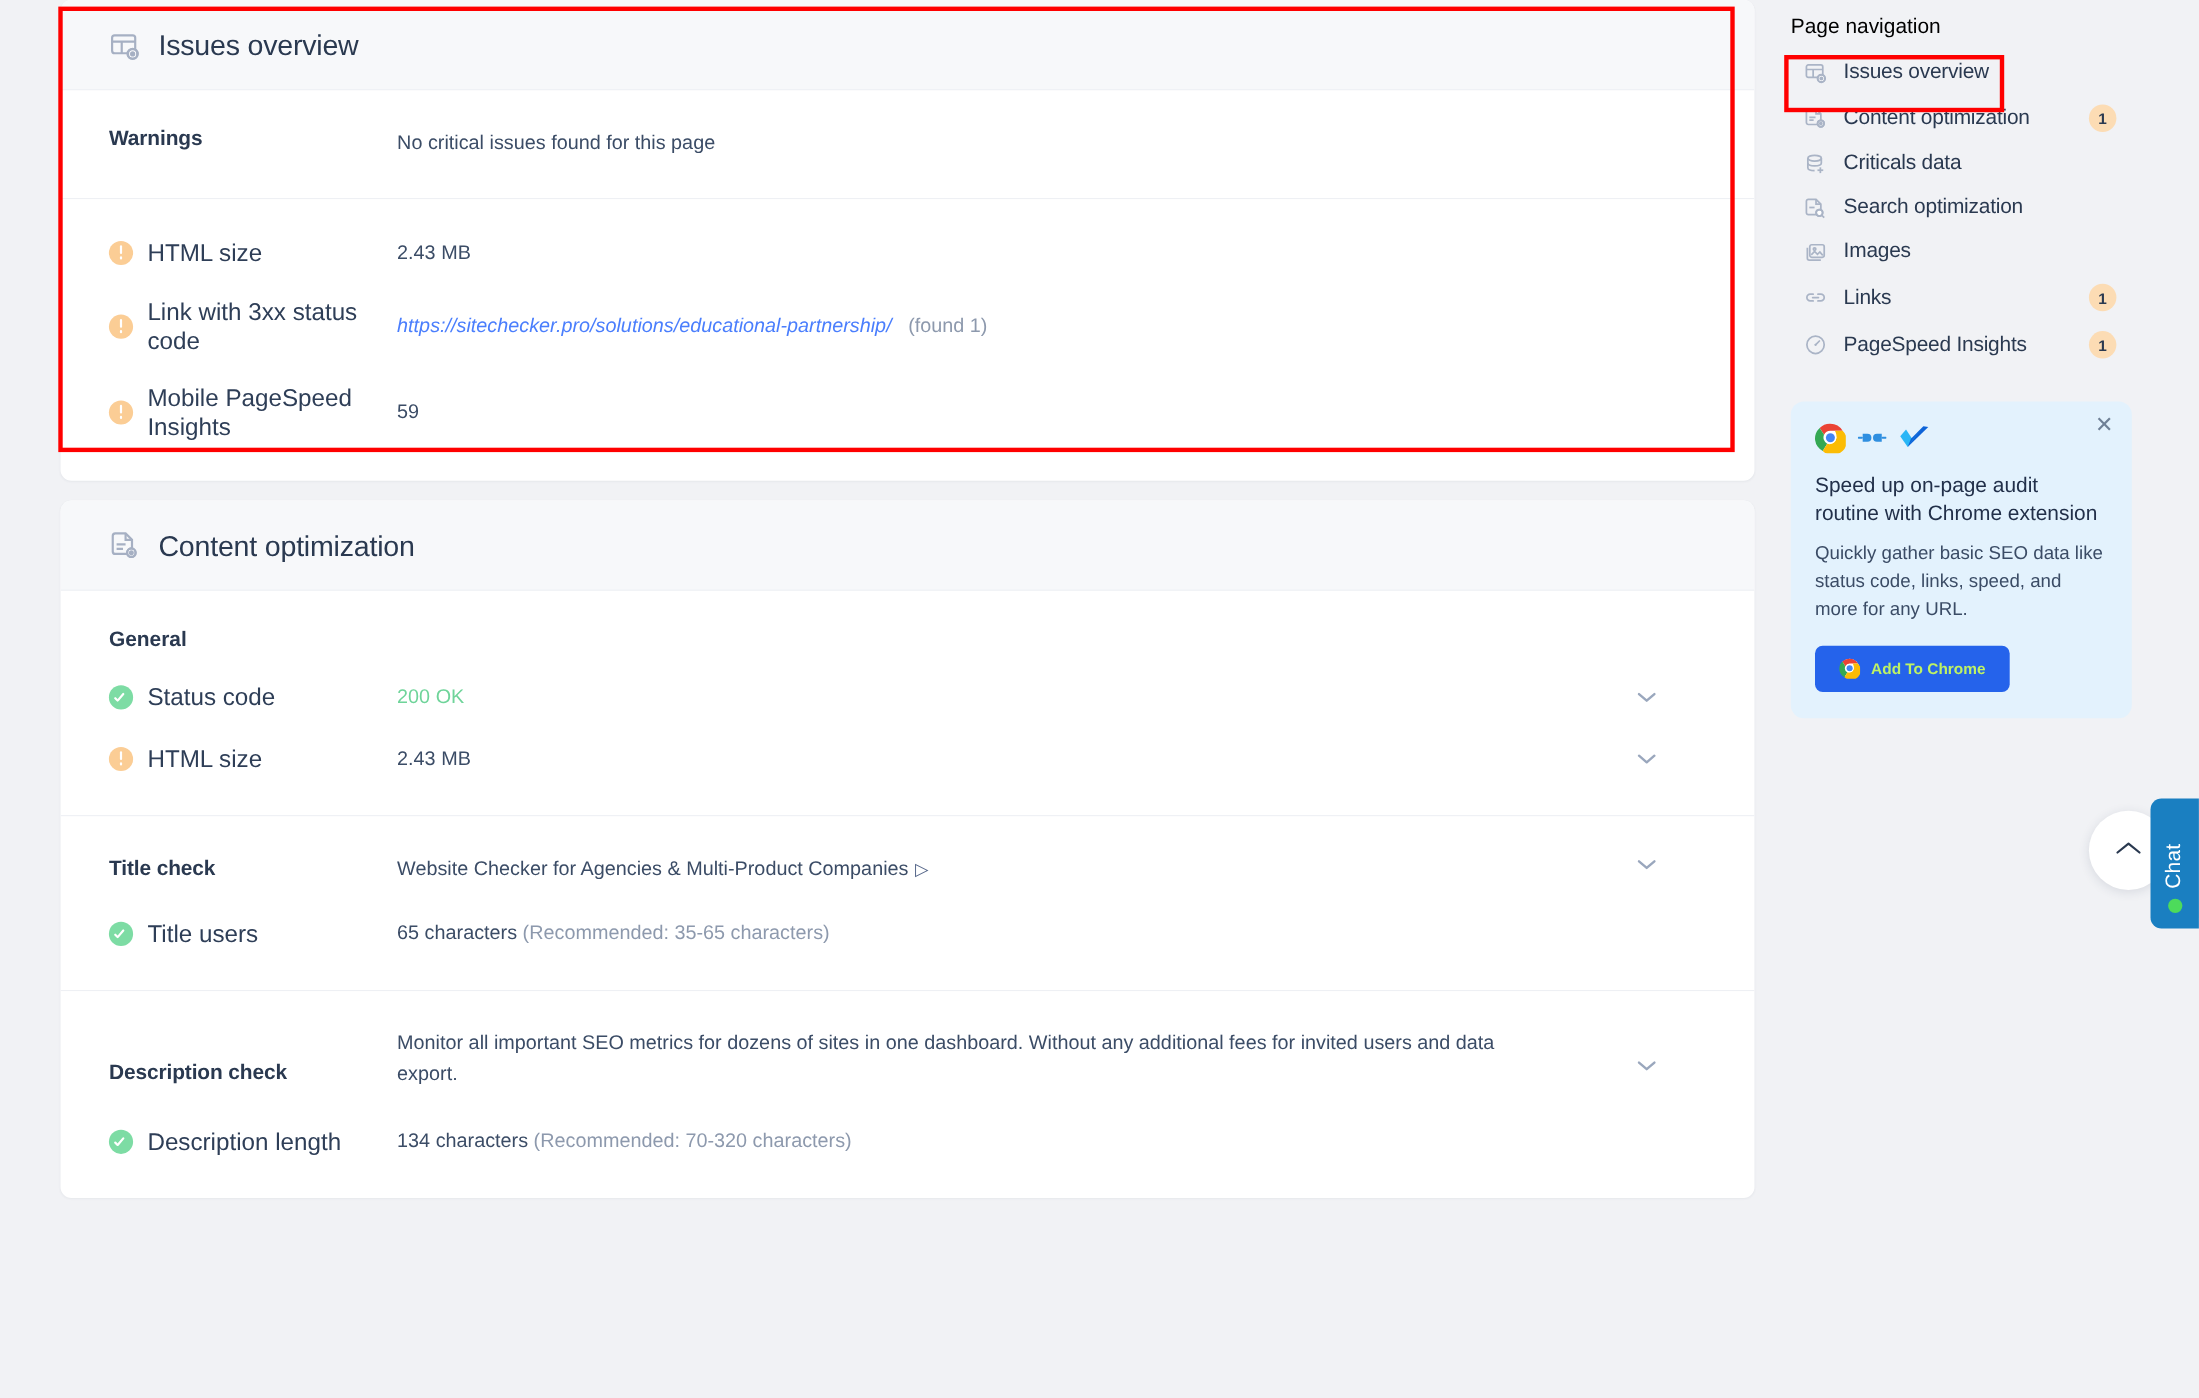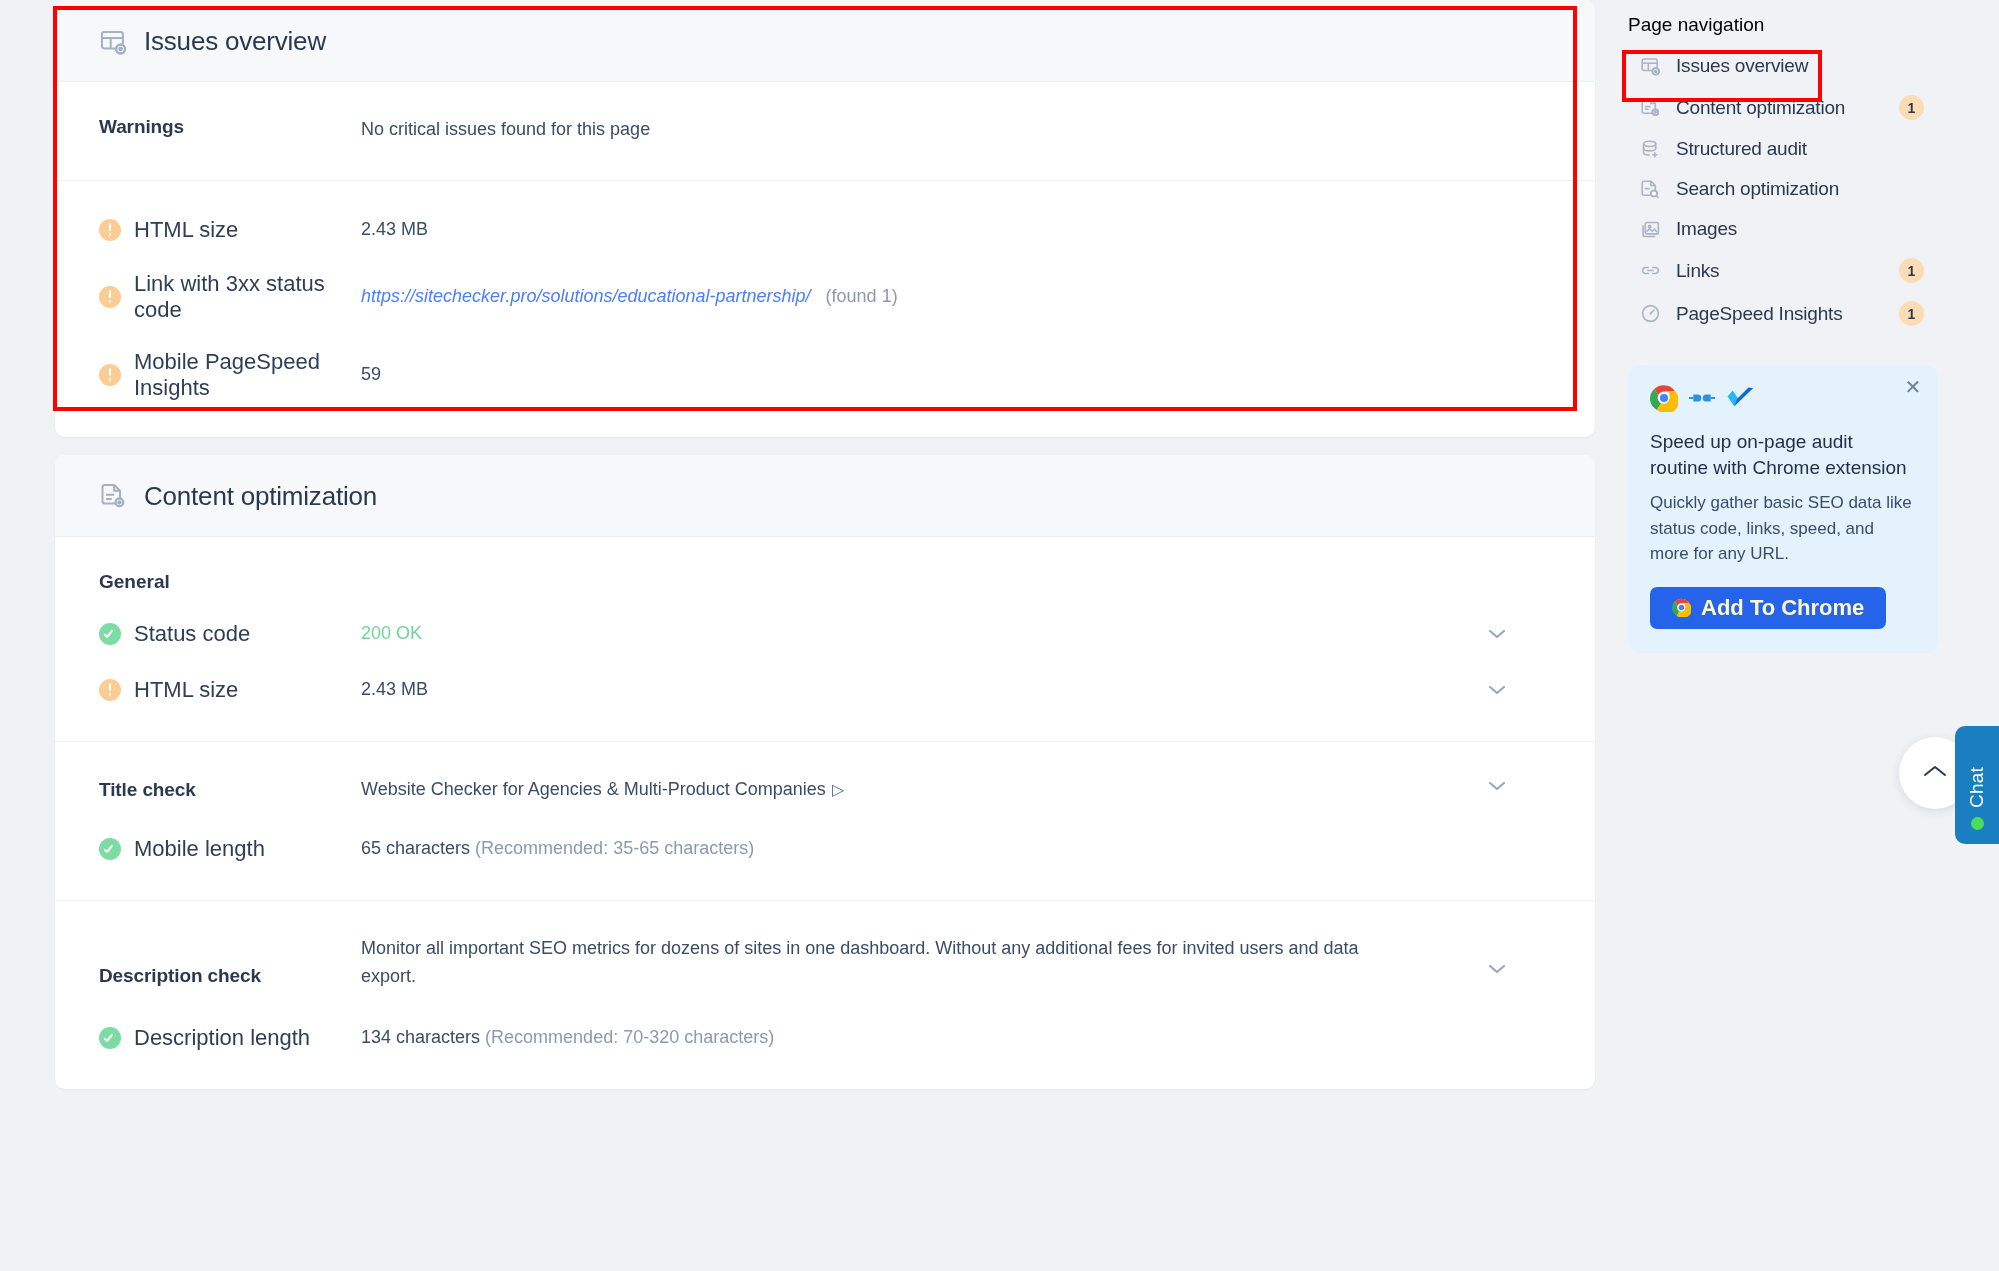--- a/index.html
+++ b/index.html
@@ -117,23 +117,23 @@
   .promo-close {
     position: absolute; right: 16px; top: 13px; width: 18px; height: 18px;
     color: #6f8096; font-size: 20px; line-height: 18px; text-align: center;
   }
   .promo-logos { display: flex; align-items: center; gap: 11px; height: 30px; margin-bottom: 14px; }
   .promo-title {
     font-size: 19px; font-weight: 400; color: #22304a; line-height: 1.35; margin-bottom: 10px;
   }
   .promo-text { font-size: 17px; color: #3b4c66; line-height: 1.5; }
   .promo-btn {
-    margin-top: 20px; background: #2563eb; color: #fef9c3;
+    margin-top: 20px; background: #2563eb; color: #bef264;
     border: none; border-radius: 7px; height: 42px; padding: 0 22px;
-    font-size: 22px; font-weight: 700; font-family: inherit;
+    font-size: 14px; font-weight: 700; font-family: inherit;
     display: inline-flex; align-items: center; gap: 10px;
   }
 
   
   .anno {
     position: absolute; border: 4px solid #ff0000; pointer-events: none; z-index: 40;
   }
   #anno-main  { left: 53px; top: 6px; width: 1524px; height: 405px; }
   #anno-nav   { left: 1622px; top: 50px; width: 200px; height: 52px; border-width: 4px; }
 
@@ -273,21 +273,21 @@
           <span class="chev" style="top:4px">
             <svg viewBox="0 0 20 12" fill="none" stroke="currentColor" stroke-width="2.2" stroke-linecap="round" stroke-linejoin="round">
                 <polyline points="3,3 10,9 17,3"></polyline>
               </svg>
           </span>
         </div>
 
         <div class="item" style="margin-top:30px">
           <div class="item-name">
             <span class="badge-ico ok"></span>
-            <span>Mobile length</span>
+            <span>Title users</span>
           </div>
           <div class="item-val">
             <span>65 characters</span>
             <span class="muted">(Recommended: 35-65 characters)</span>
           </div>
         </div>
       </div>
 
       <div class="sec">
         <div class="rowwrap row">
@@ -350,21 +350,21 @@
     <div class="nav-item">
       <span class="nav-ico">
         <svg viewBox="0 0 24 24" fill="none" stroke="currentColor" stroke-width="1.8">
           <ellipse cx="11" cy="5.5" rx="7" ry="3"></ellipse>
           <path d="M4 5.5v5c0 1.7 3.1 3 7 3s7-1.3 7-3v-5"></path>
           <path d="M4 10.5v5c0 1.7 3.1 3 7 3"></path>
           <line x1="17" y1="15" x2="17" y2="21"></line>
             <line x1="14" y1="18" x2="20" y2="18"></line>
         </svg>
       </span>
-      <span class="nav-label">Structured audit</span>
+      <span class="nav-label">Criticals data</span>
     </div>
 
     <div class="nav-item">
       <span class="nav-ico">
         <svg viewBox="0 0 24 24" fill="none" stroke="currentColor" stroke-width="1.8">
           <path d="M4.5 2.5h8l5 5v9a2 2 0 0 1-2 2H4.5a2 2 0 0 1-2-2v-12a2 2 0 0 1 2-2z"></path>
           <path d="M12.5 2.5v5h5"></path>
             <line x1="5.5" y1="11" x2="11" y2="11"></line>
           <circle cx="16" cy="16.5" r="3.4" fill="#fff"></circle>
             <circle cx="16" cy="16.5" r="3.4"></circle>

